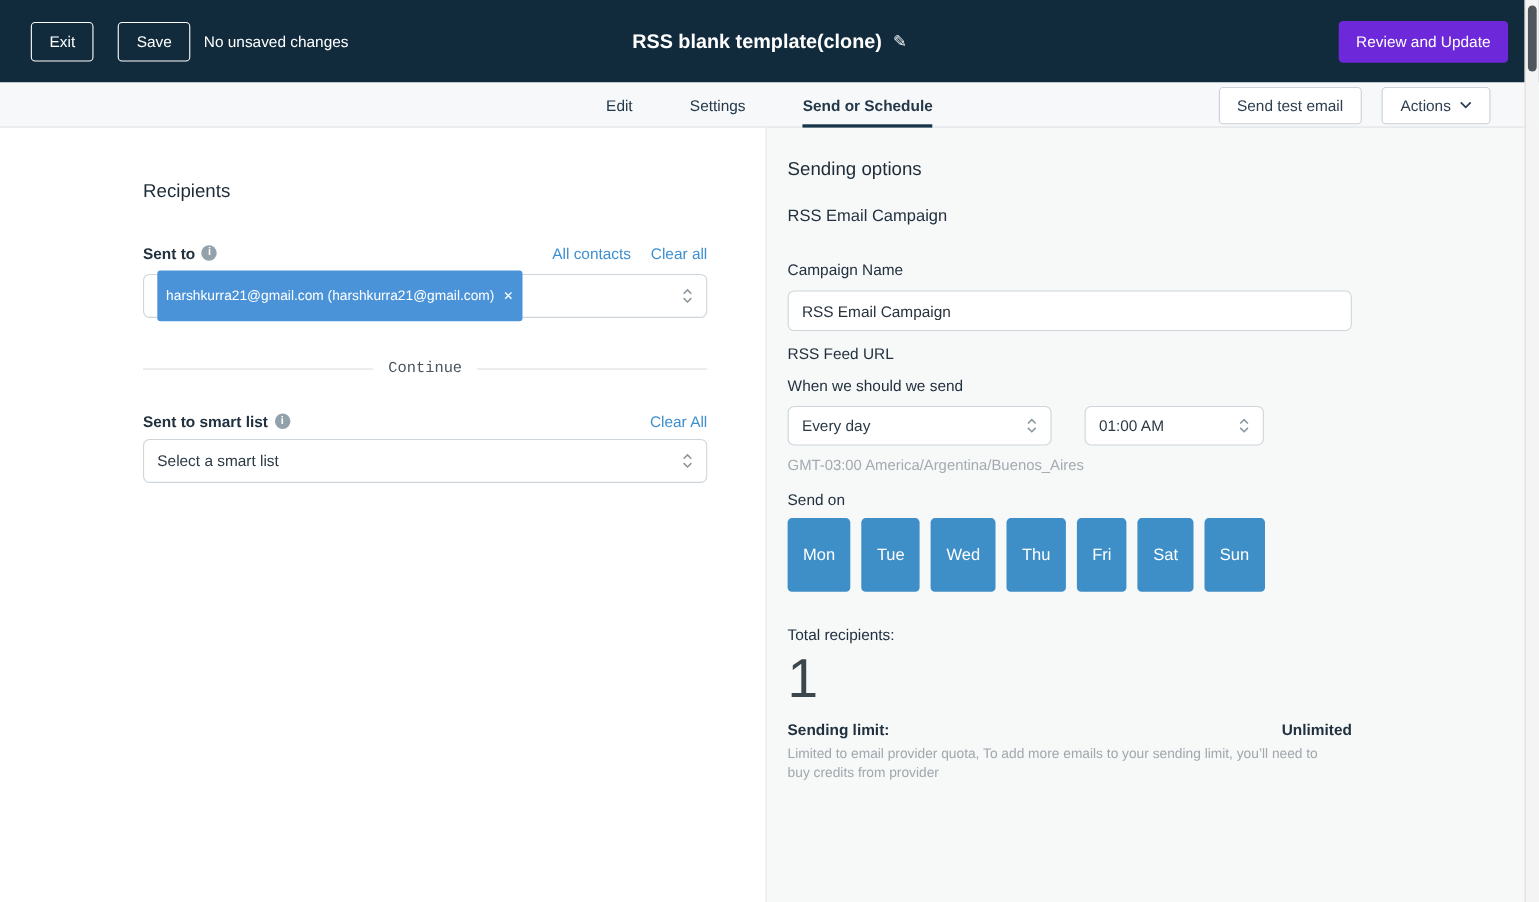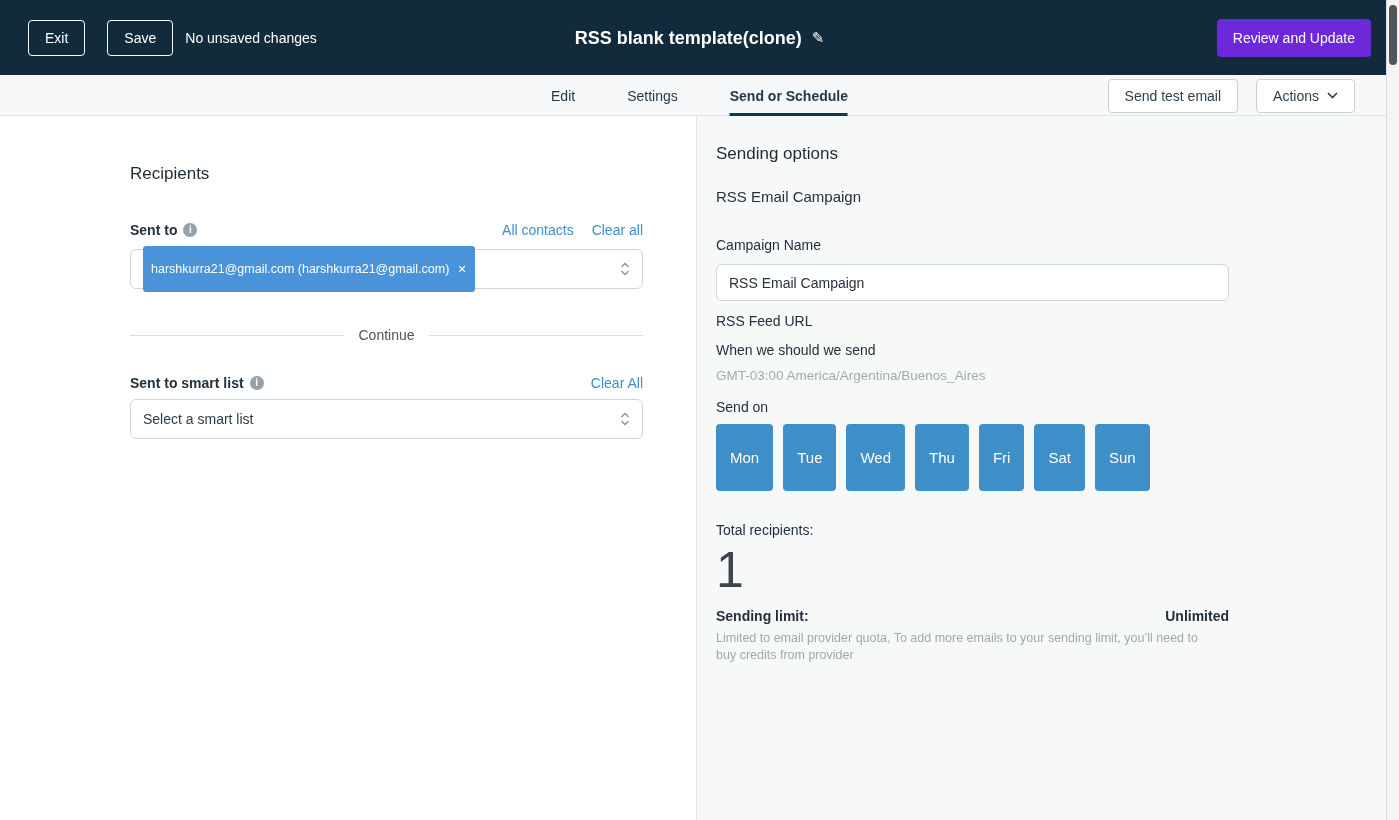--- a/index.html
+++ b/index.html
@@ -39,21 +39,21 @@
   .links { display:flex; gap:18px; }
   a.link { color:#3e8fd0; font-size:14px; text-decoration:none; cursor:pointer; }
 
   .select-box { height:40px; background:#fff; border:1px solid #cfd6db; border-radius:6px; display:flex; align-items:center; justify-content:space-between; padding:0 12px; cursor:pointer; }
   .chip { background:#4b93d8; color:#fff; font-size:12.5px; border-radius:3px; padding:16px 8px; display:inline-flex; align-items:center; gap:8px; }
   .chip-x { cursor:pointer; font-size:11px; }
   .sb-placeholder { font-size:14px; color:#2c3a45; }
 
   .divider { display:flex; align-items:center; gap:14px; margin:38px 0 0 0; }
   .divider .line { flex:1; height:1px; background:#d9dee2; }
-  .divider .div-text { font-size:14px; color:#4a5560; }
+  .divider .div-text { font-size:14px; color:#4a5560;font-family:Liberation Mono, monospace; }
 
   .text-input { width:513px; height:37px; background:#fff; border:1px solid #cfd6db; border-radius:6px; padding:0 12px; font-size:14px; font-family:inherit; color:#27323c; }
 
   .when-row { display:flex; gap:30px; }
   .sel-freq { width:240px; }
   .sel-time { width:163px; }
   .muted { color:#a3abb1; font-size:13.5px; }
 
   .days-row { display:flex; gap:10px; }
   .day-btn { background:#3e8ec7; color:#fff; border:none; border-radius:4px; font-size:15px; font-family:inherit; padding:25px 14px; cursor:pointer; }
@@ -165,20 +165,40 @@
         <h2 class="section-h" style="margin-top:28px;">Sending options</h2>
         <div class="plain-label" style="margin-top:24px; font-size:15px;">RSS Email Campaign</div>
 
         <div class="plain-label" style="margin-top:32px;">Campaign Name</div>
         <input class="text-input" style="margin-top: 11px;" value="RSS Email Campaign">
 
         <div class="plain-label" style="margin-top:12px;">RSS Feed URL</div>
 
         <div class="plain-label" style="margin-top:13px;">When we should we send</div>
 
+        <div class="when-row" style="margin-top:11px;">
+          <div class="select-box sel-freq" style="height:36px;">
+            <span class="sb-placeholder">Every day</span>
+            <span class="chev2">
+              <svg width="10" height="18" viewBox="0 0 10 18">
+                  <path d="M1.5 7 L5 3.5 L8.5 7" stroke="#8a959d" stroke-width="1.4" fill="none"></path>
+                  <path d="M1.5 11 L5 14.5 L8.5 11" stroke="#8a959d" stroke-width="1.4" fill="none"></path>
+                </svg>
+            </span>
+          </div>
+          <div class="select-box sel-time" style="height:36px;">
+            <span class="sb-placeholder">01:00 AM</span>
+            <span class="chev2">
+              <svg width="10" height="18" viewBox="0 0 10 18">
+                  <path d="M1.5 7 L5 3.5 L8.5 7" stroke="#8a959d" stroke-width="1.4" fill="none"></path>
+                  <path d="M1.5 11 L5 14.5 L8.5 11" stroke="#8a959d" stroke-width="1.4" fill="none"></path>
+                </svg>
+            </span>
+          </div>
+        </div>
 
         <div class="muted" style="margin-top:10px;">GMT-03:00 America/Argentina/Buenos_Aires</div>
 
         <div class="plain-label" style="margin-top:16px;">Send on</div>
         <div class="days-row" style="margin-top:9px;">
           <button class="day-btn">Mon</button>
           <button class="day-btn">Tue</button>
           <button class="day-btn">Wed</button>
           <button class="day-btn">Thu</button>
           <button class="day-btn">Fri</button>

